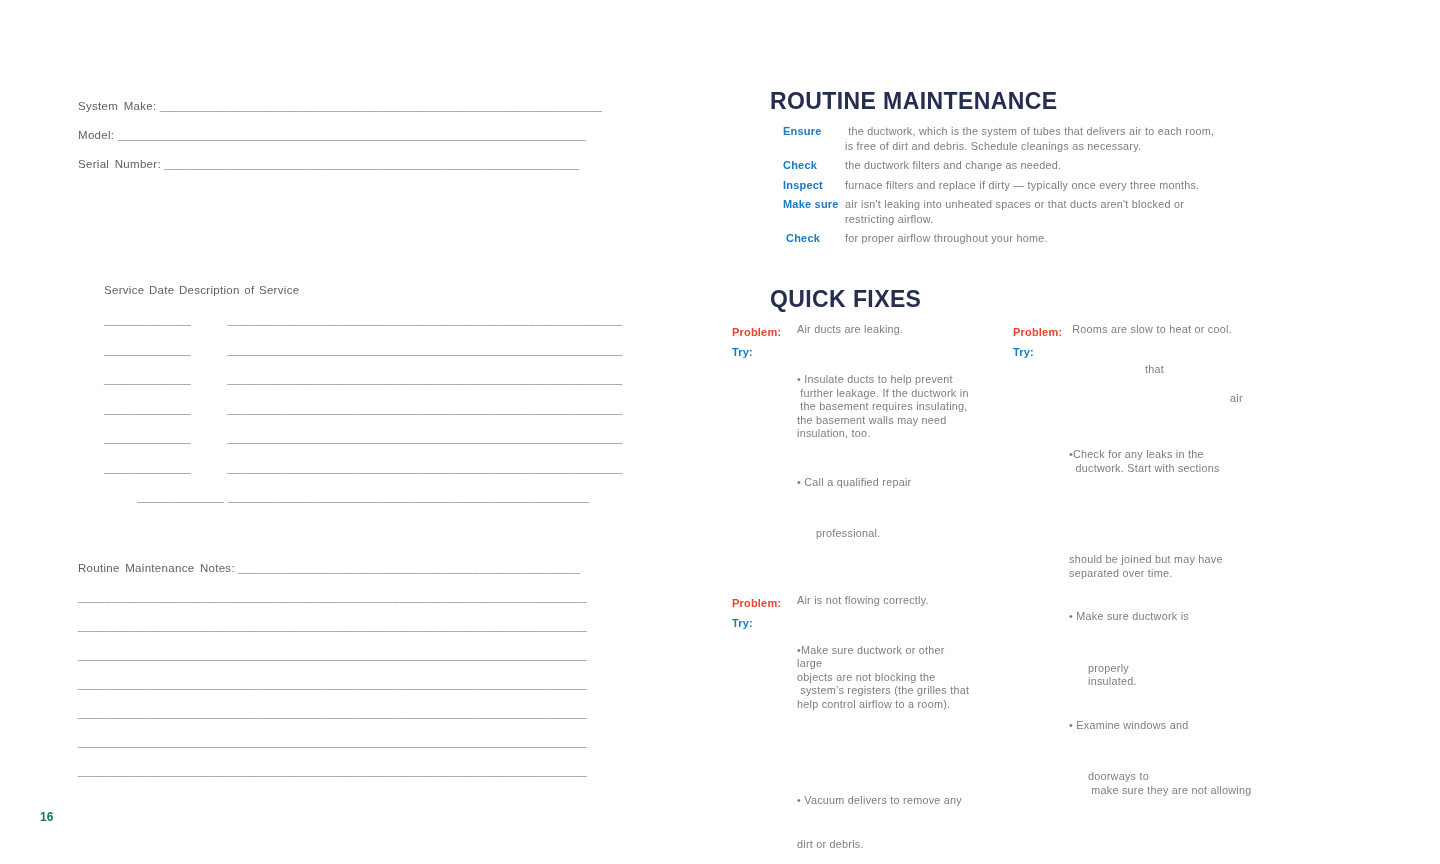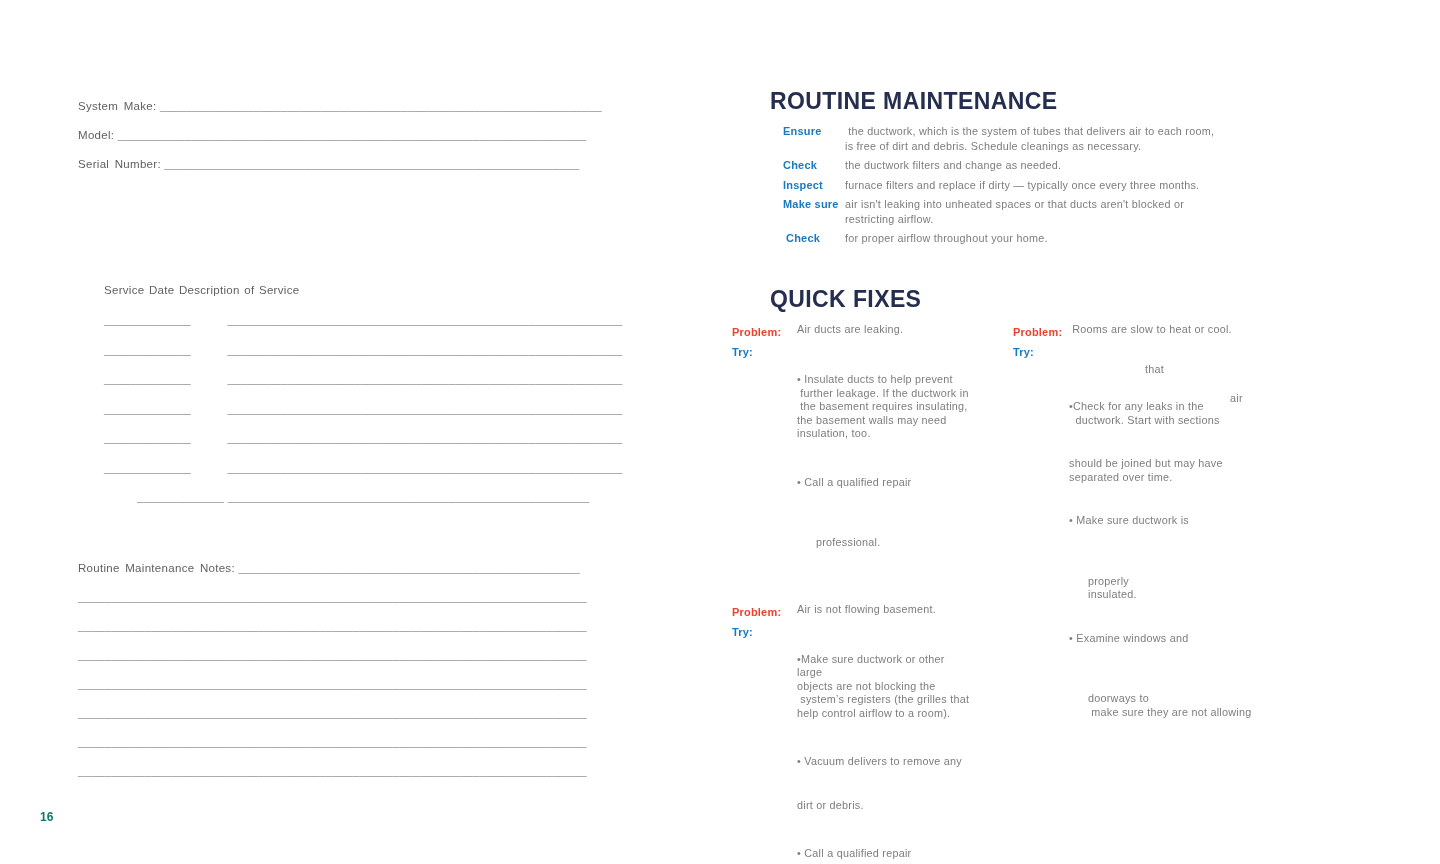--- a/index.html
+++ b/index.html
@@ -50,22 +50,22 @@
   .qf-col2 .qf-block { grid-template-columns:56px 190px; }
   .qf-block + .qf-block { margin-top:26px; }
   .qf-problem-label { color:#e8432e; font-weight:bold; font-size:11px;
                       letter-spacing:0.2px; padding-top:3px; }
   .qf-try-label { color:#1a7abf; font-weight:bold; font-size:11px;
                   letter-spacing:0.2px; }
   .qf-text { color:#7d7d7d; font-size:10.8px; line-height:13.5px;
              letter-spacing:0.25px; white-space:pre-wrap; }
   .qf-try-content { position:relative; }
   .qf-try-content p { white-space:pre-wrap; margin:0 0 8px 0; }
-  .qf-try-content p.tight { margin-bottom:3px; }
-  .qf-try-content p.blank-gap { margin-top:12px;padding-left:19px; }
+  .qf-try-content p.tight { margin-bottom:3px;margin-top:48px; }
+  .qf-try-content p.blank-gap { margin-top:3px;padding-left:19px; }
   .qf-try-content p:last-child { margin-bottom:0; }
   .overlap-word { position:absolute; color:#7d7d7d; font-size:10.8px;
                   letter-spacing:0.25px; }
   .overlap-that { left:76px; top:17px; }
   .overlap-air  { left:161px; top:46px; }
 </style>
 </head>
 <body>
 
 <div class="page">
@@ -171,21 +171,21 @@
  the basement requires insulating,
 the basement walls may need
 insulation, too.</p>
         <p>• Call a qualified repair</p>
         <p class="blank-gap">professional.</p>
       </div>
     </div>
 
     <div class="qf-block">
       <span class="qf-problem-label">Problem:</span>
-      <span class="qf-text">Air is not flowing basement.</span>
+      <span class="qf-text">Air is not flowing correctly.</span>
       <span class="qf-try-label">Try:</span>
       <div class="qf-try-content qf-text">
         <p>•Make sure ductwork or other
 large
 objects are not blocking the
  system’s registers (the grilles that
 help control airflow to a room).</p>
         <p class="tight">• Vacuum delivers to remove any</p>
         <p>dirt or debris.</p>
         <p>• Call a qualified repair</p>

